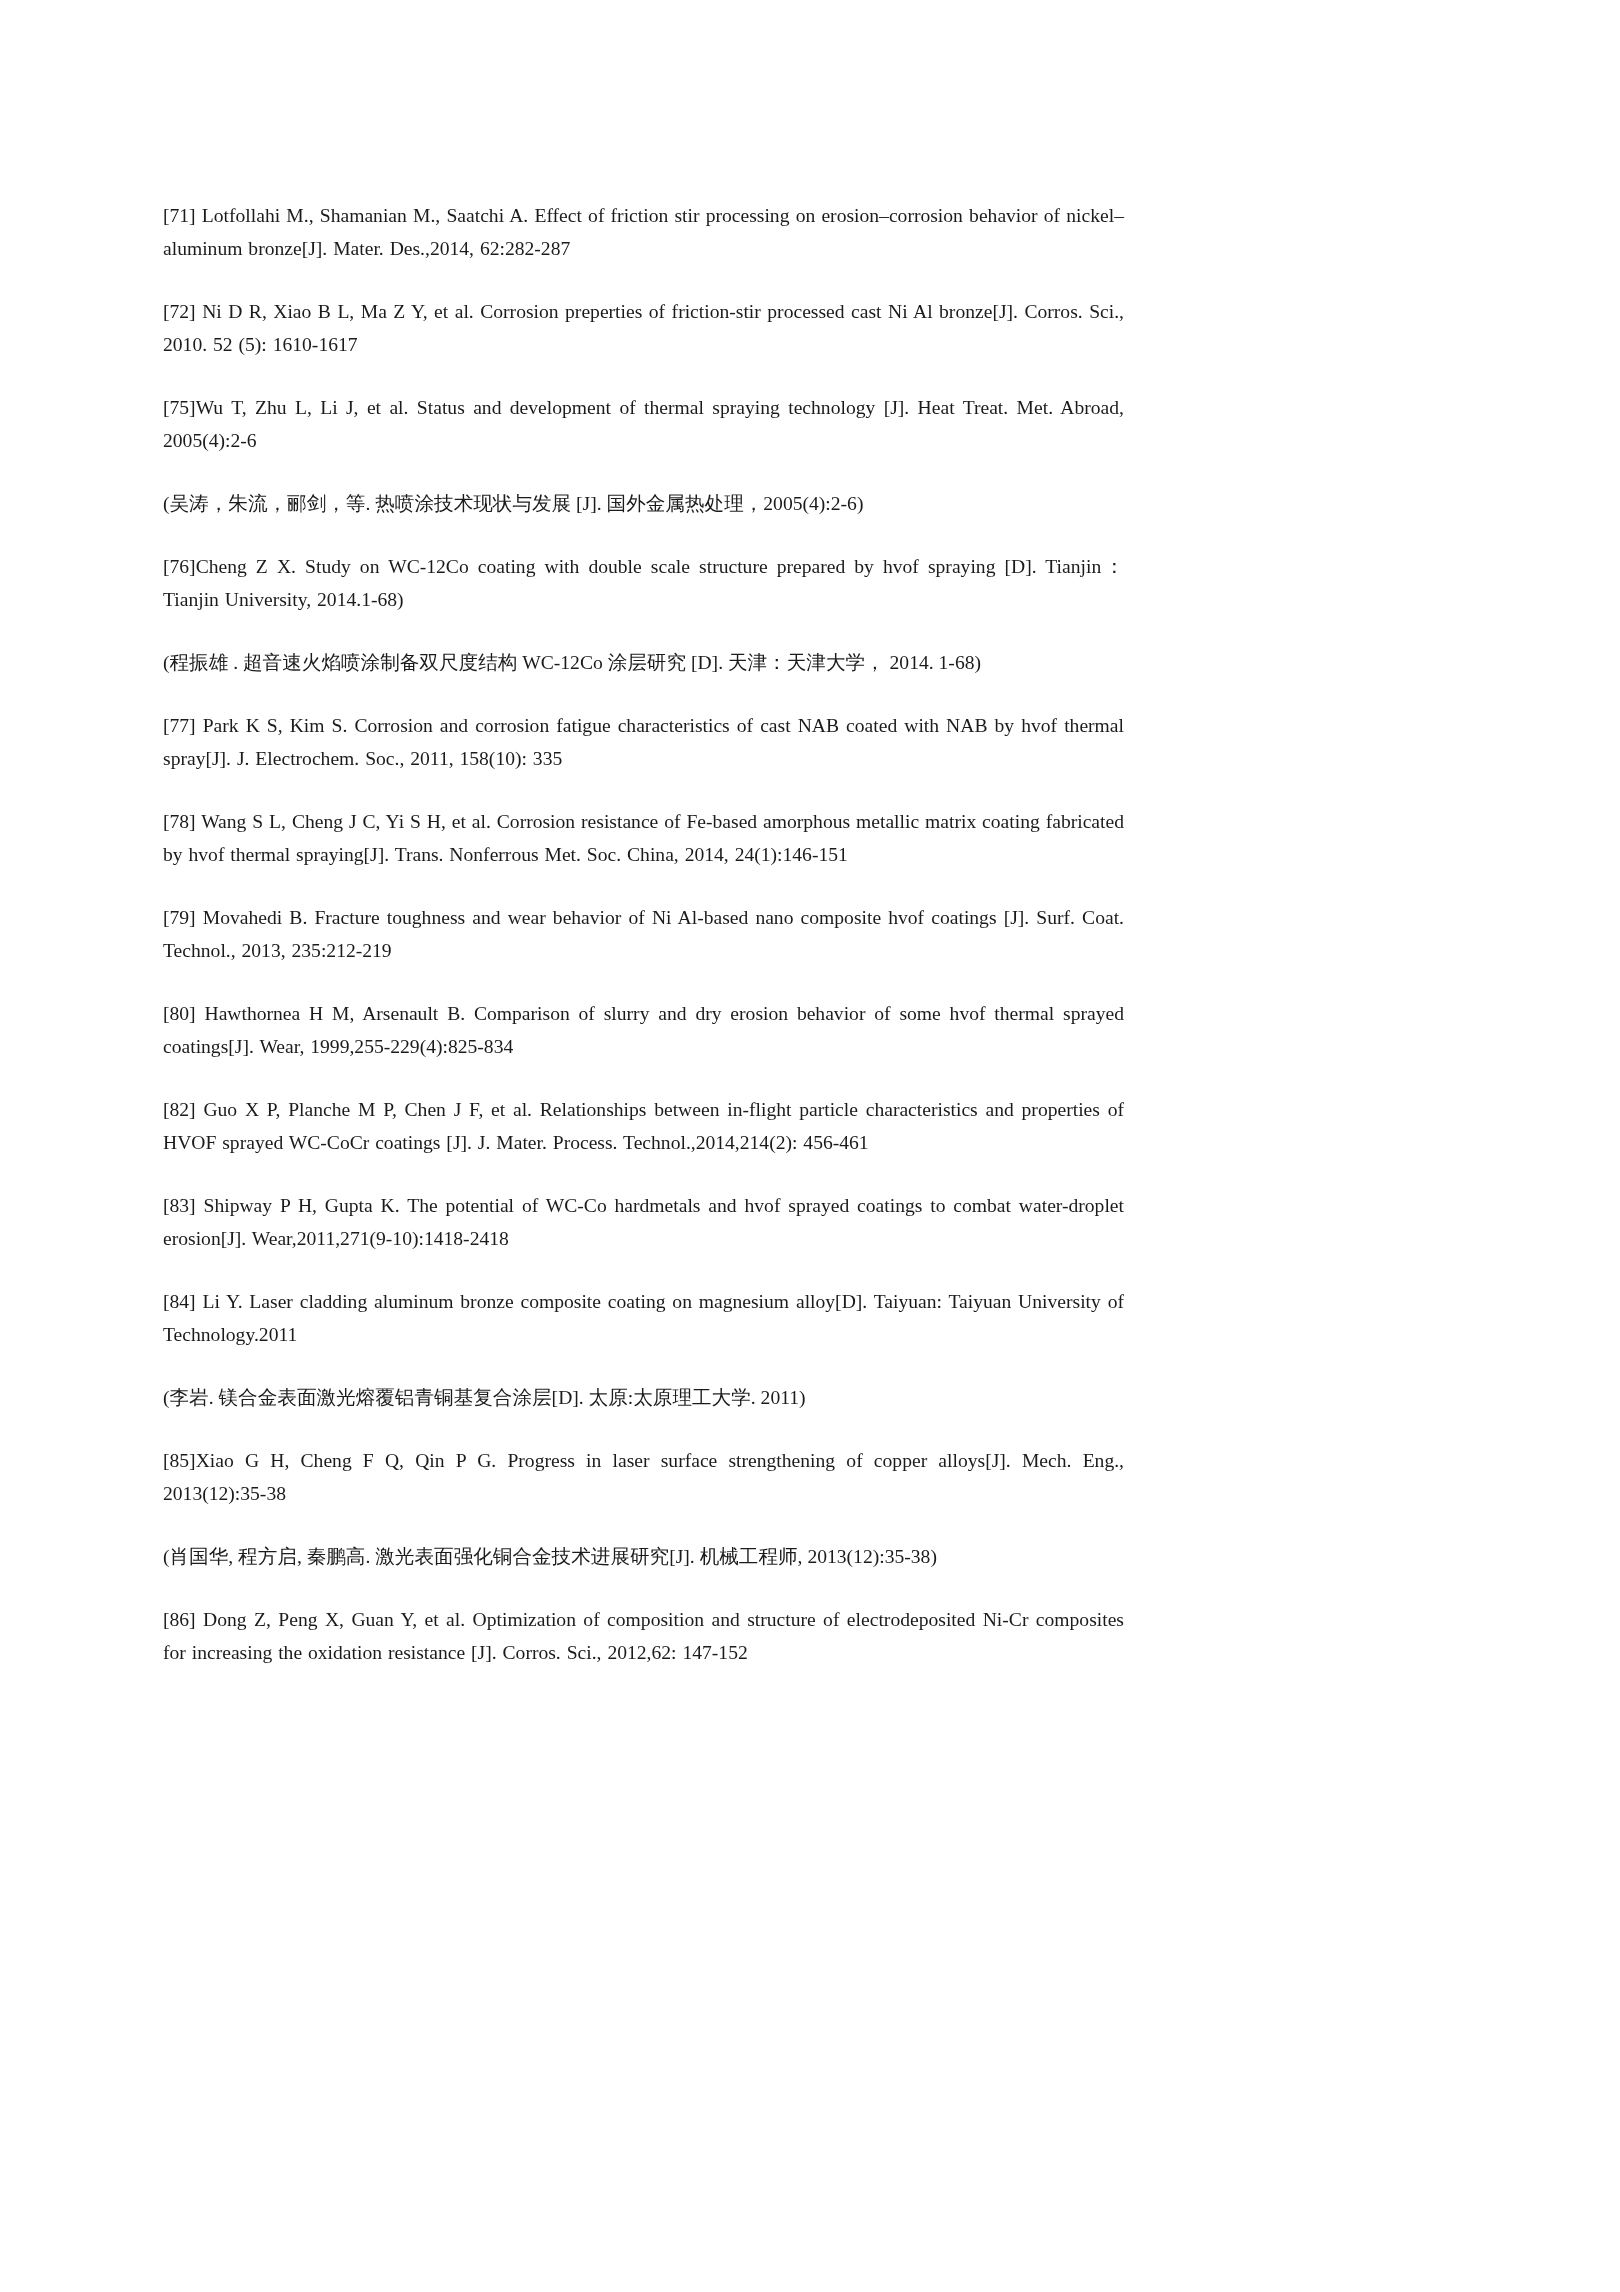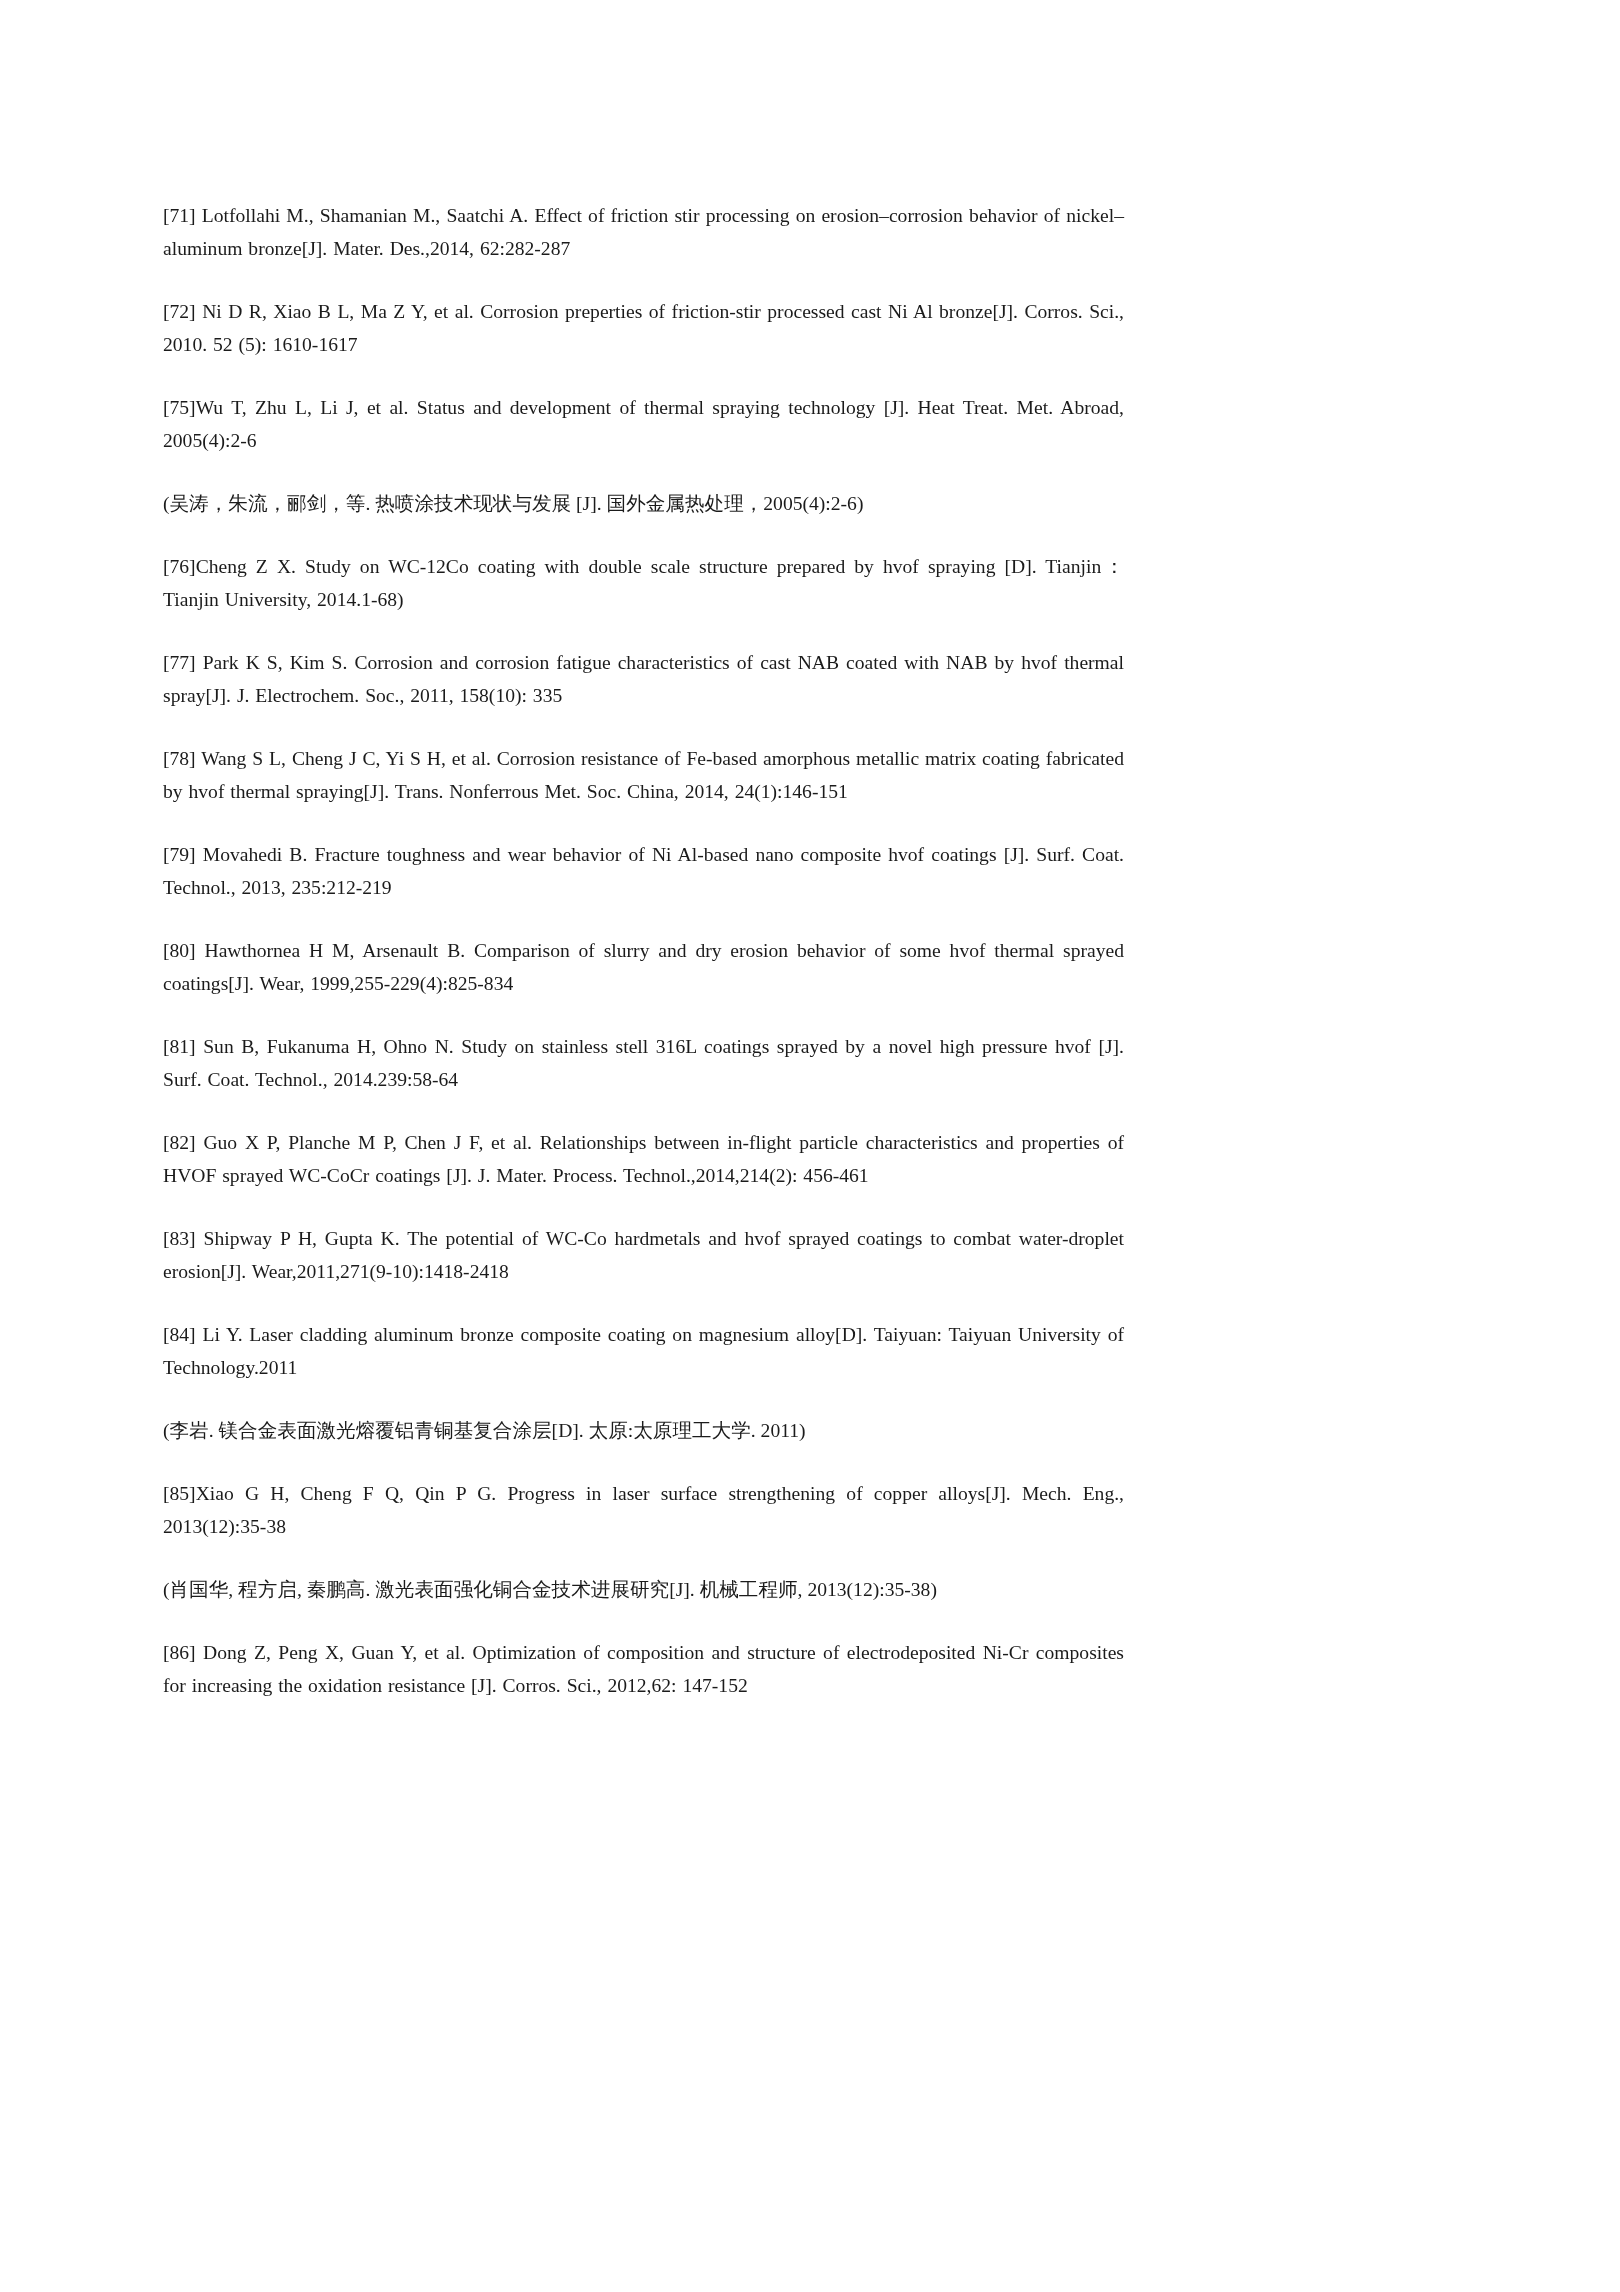--- a/index.html
+++ b/index.html
@@ -33,25 +33,25 @@
 </style>
 </head>
 <body>
 
 <div class="page">
   <p class="ref">[71] Lotfollahi M., Shamanian M., Saatchi A. Effect of friction stir processing on erosion–corrosion behavior of nickel–aluminum bronze[J]. Mater. Des.,2014, 62:282-287</p>
   <p class="ref">[72] Ni D R, Xiao B L, Ma Z Y, et al. Corrosion preperties of friction-stir processed cast Ni Al bronze[J]. Corros. Sci., 2010. 52 (5): 1610-1617</p>
   <p class="ref">[75]Wu T, Zhu L, Li J, et al. Status and development of thermal spraying technology [J]. Heat Treat. Met. Abroad, 2005(4):2-6</p>
   <p class="ref zh">(吴涛，朱流，郦剑，等. 热喷涂技术现状与发展 [J]. 国外金属热处理，2005(4):2-6)</p>
   <p class="ref">[76]Cheng Z X. Study on WC-12Co coating with double scale structure prepared by hvof spraying [D]. Tianjin：Tianjin University, 2014.1-68)</p>
+  <p class="ref zh">(程振雄 . 超音速火焰喷涂制备双尺度结构 WC-12Co 涂层研究 [D]. 天津：天津大学， 2014. 1-68)</p>
   <p class="ref">[77] Park K S, Kim S. Corrosion and corrosion fatigue characteristics of cast NAB coated with NAB by hvof thermal spray[J]. J. Electrochem. Soc., 2011, 158(10): 335</p>
   <p class="ref">[78] Wang S L, Cheng J C, Yi S H, et al. Corrosion resistance of Fe-based amorphous metallic matrix coating fabricated by hvof thermal spraying[J]. Trans. Nonferrous Met. Soc. China, 2014, 24(1):146-151</p>
   <p class="ref">[79] Movahedi B. Fracture toughness and wear behavior of Ni Al-based nano composite hvof coatings [J]. Surf. Coat. Technol., 2013, 235:212-219</p>
   <p class="ref">[80] Hawthornea H M, Arsenault B. Comparison of slurry and dry erosion behavior of some hvof thermal sprayed coatings[J]. Wear, 1999,255-229(4):825-834</p>
-  <p class="ref">[81] Sun B, Fukanuma H, Ohno N. Study on stainless stell 316L coatings sprayed by a novel high pressure hvof [J]. Surf. Coat. Technol., 2014.239:58-64</p>
   <p class="ref">[82] Guo X P, Planche M P, Chen J F, et al. Relationships between in-flight particle characteristics and properties of HVOF sprayed WC-CoCr coatings [J]. J. Mater. Process. Technol.,2014,214(2): 456-461</p>
   <p class="ref">[83] Shipway P H, Gupta K. The potential of WC-Co hardmetals and hvof sprayed coatings to combat water-droplet erosion[J]. Wear,2011,271(9-10):1418-2418</p>
   <p class="ref">[84] Li Y. Laser cladding aluminum bronze composite coating on magnesium alloy[D]. Taiyuan: Taiyuan University of Technology.2011</p>
   <p class="ref zh">(李岩. 镁合金表面激光熔覆铝青铜基复合涂层[D]. 太原:太原理工大学. 2011)</p>
   <p class="ref">[85]Xiao G H, Cheng F Q, Qin P G. Progress in laser surface strengthening of copper alloys[J]. Mech. Eng., 2013(12):35-38</p>
   <p class="ref zh">(肖国华, 程方启, 秦鹏高. 激光表面强化铜合金技术进展研究[J]. 机械工程师, 2013(12):35-38)</p>
   <p class="ref">[86] Dong Z, Peng X, Guan Y, et al. Optimization of composition and structure of electrodeposited Ni-Cr composites for increasing the oxidation resistance [J]. Corros. Sci., 2012,62: 147-152</p>
 </div>
 
 

